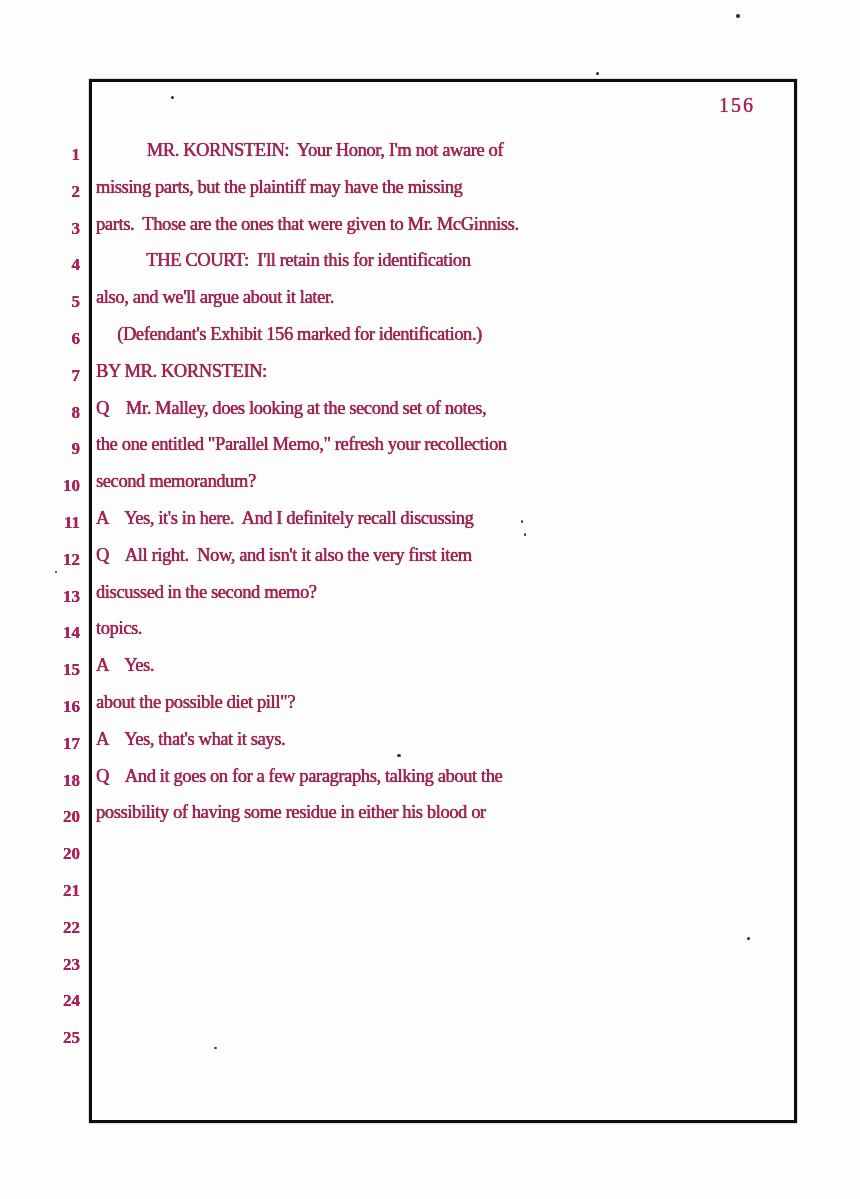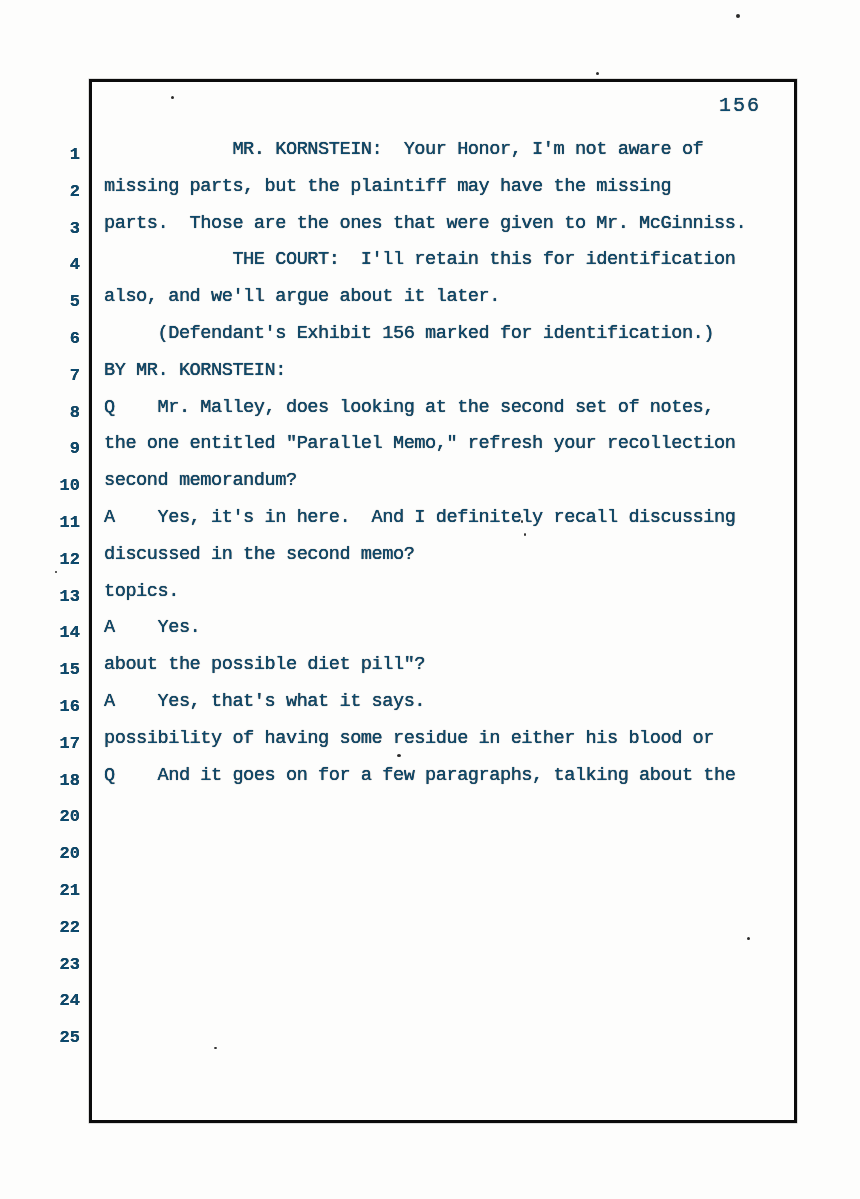--- a/index.html
+++ b/index.html
@@ -6,22 +6,22 @@
     margin: 0;
     padding: 0;
     background: #ffffff;
   }
   .page {
     position: relative;
     width: 860px;
     height: 1199px;
     background: #fdfdfc;
     overflow: hidden;
-    font-family: Liberation Mono, monospace;
-    color: #0c4a6e;
+    font-family: Liberation Serif, serif;
+    color: #be185d;
   }
   .border-box {
     position: absolute;
     left: 89px;
     top: 79px;
     width: 702px;
     height: 1038px;
     border: 3px solid #0c0c0c;
     box-shadow: 0 0 0 0.5px rgba(0,0,0,0.25);
   }
@@ -43,21 +43,21 @@
   }
   .line-number {
     height: 36.8px;
     line-height: 36.8px;
     font-size: 17px;
     font-weight: 700;
     text-shadow: 0 0 0.6px rgba(0,0,0,0.85);
   }
   .text-col {
     position: absolute;
-    left: 104px;
+    left: 96px;
     top: 132px;
     width: 700px;
   }
   .text-line {
     height: 36.8px;
     line-height: 36.8px;
     font-size: 18.5px;
     white-space: pre;
     letter-spacing: -0.4px;
     text-shadow: 0 0 0.8px rgba(12,12,12,0.95), 0.3px 0.3px 0 rgba(20,20,20,0.35);
@@ -110,27 +110,28 @@
       <div class="text-line">missing parts, but the plaintiff may have the missing</div>
       <div class="text-line">parts.  Those are the ones that were given to Mr. McGinniss.</div>
       <div class="text-line">            THE COURT:  I'll retain this for identification</div>
       <div class="text-line">also, and we'll argue about it later.</div>
       <div class="text-line">     (Defendant's Exhibit 156 marked for identification.)</div>
       <div class="text-line">BY MR. KORNSTEIN:</div>
       <div class="text-line">Q    Mr. Malley, does looking at the second set of notes,</div>
       <div class="text-line">the one entitled "Parallel Memo," refresh your recollection</div>
       <div class="text-line">second memorandum?</div>
       <div class="text-line">A    Yes, it's in here.  And I definitely recall discussing</div>
+      <div class="text-line">Q    All right.  Now, and isn't it also the very first item</div>
       <div class="text-line">discussed in the second memo?</div>
       <div class="text-line">topics.</div>
       <div class="text-line">A    Yes.</div>
       <div class="text-line">about the possible diet pill"?</div>
       <div class="text-line">A    Yes, that's what it says.</div>
+      <div class="text-line">Q    And it goes on for a few paragraphs, talking about the</div>
       <div class="text-line">possibility of having some residue in either his blood or</div>
-      <div class="text-line">Q    And it goes on for a few paragraphs, talking about the</div>
     </div>
 
   <i class="speck" style="left:736px; top:14px; width:4px; height:4px;"></i>
   <i class="speck" style="left:596px; top:72px; width:3px; height:3px;"></i>
   <i class="speck" style="left:171px; top:96px; width:3px; height:3px;"></i>
   <i class="speck" style="left:521px; top:520px; width:2px; height:3px;"></i>
   <i class="speck" style="left:524px; top:533px; width:2px; height:3px;"></i>
   <i class="speck" style="left:397px; top:754px; width:4px; height:3px;"></i>
   <i class="speck" style="left:747px; top:937px; width:3px; height:3px;"></i>
   <i class="speck" style="left:55px; top:571px; width:2px; height:2px;"></i>

